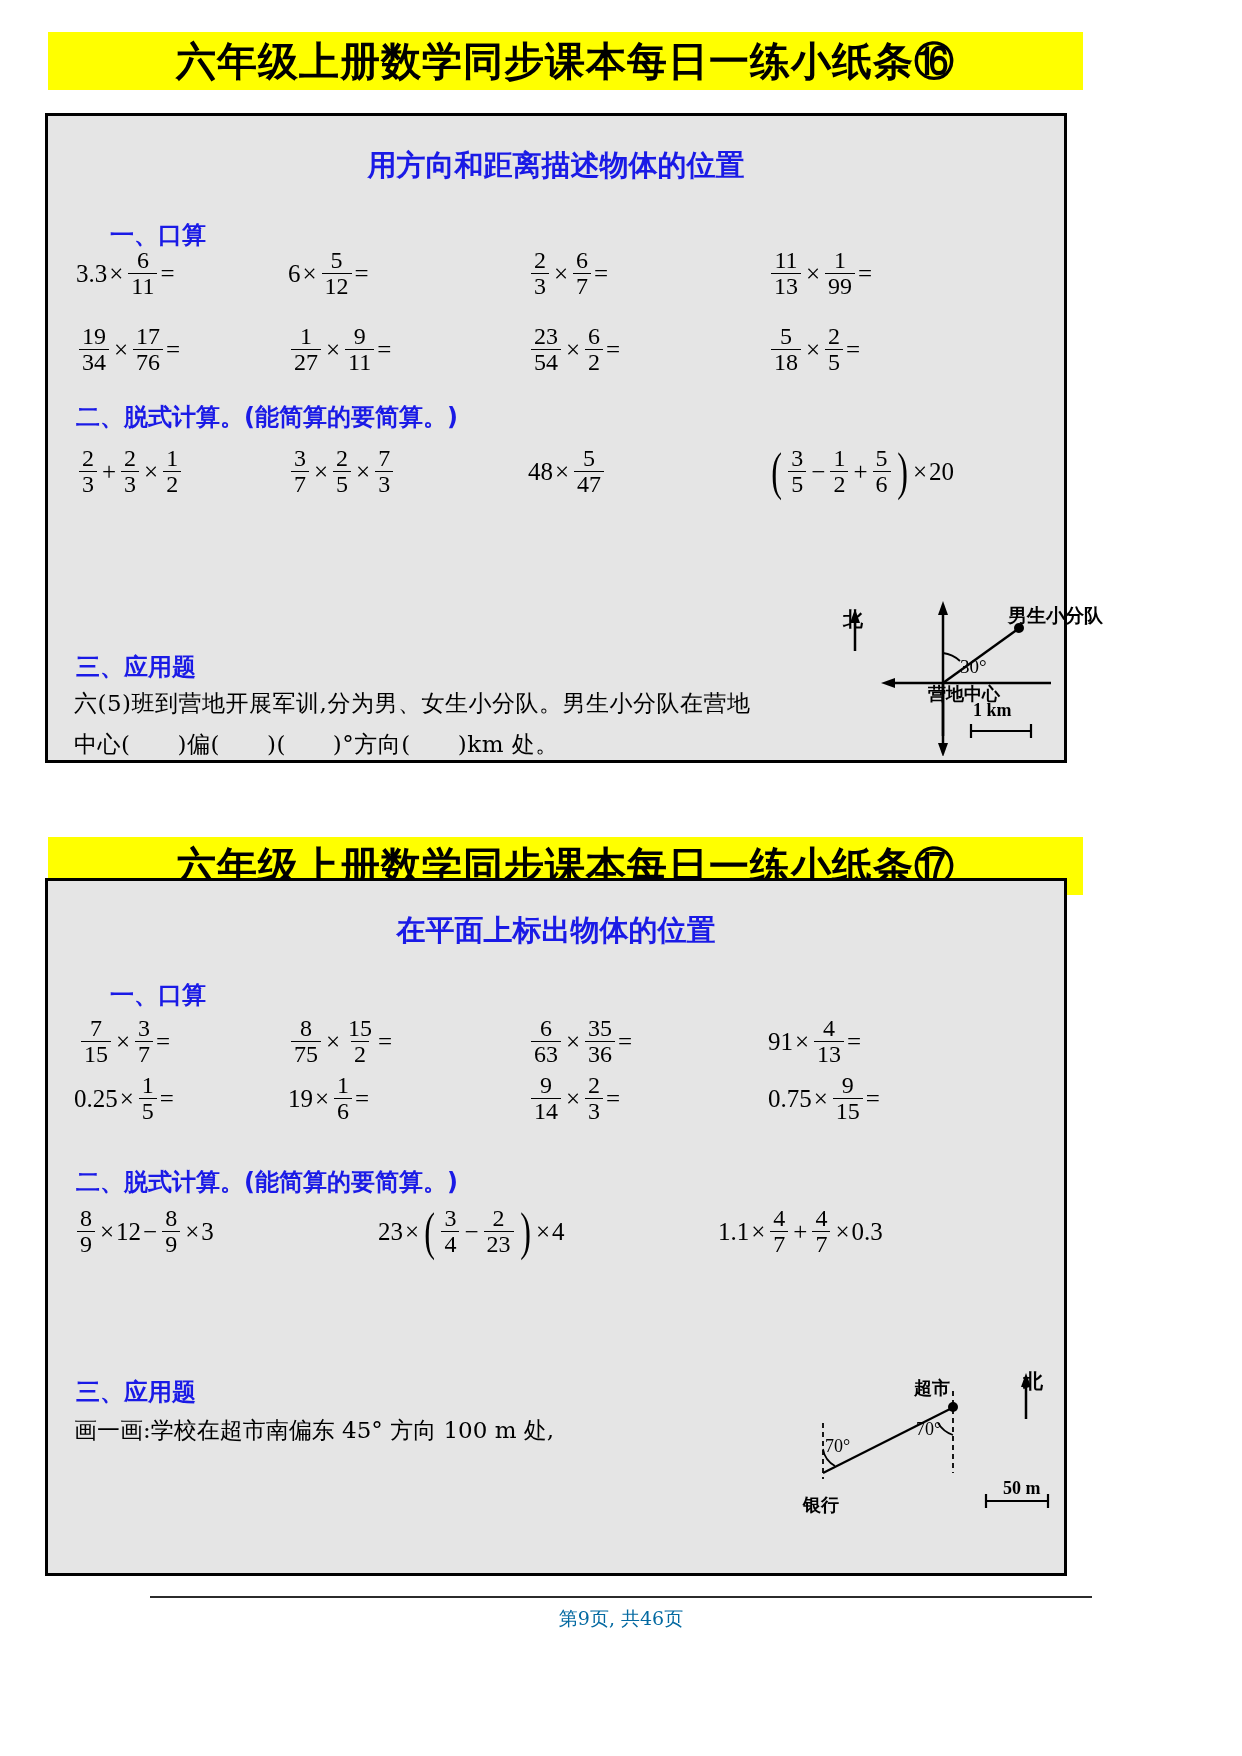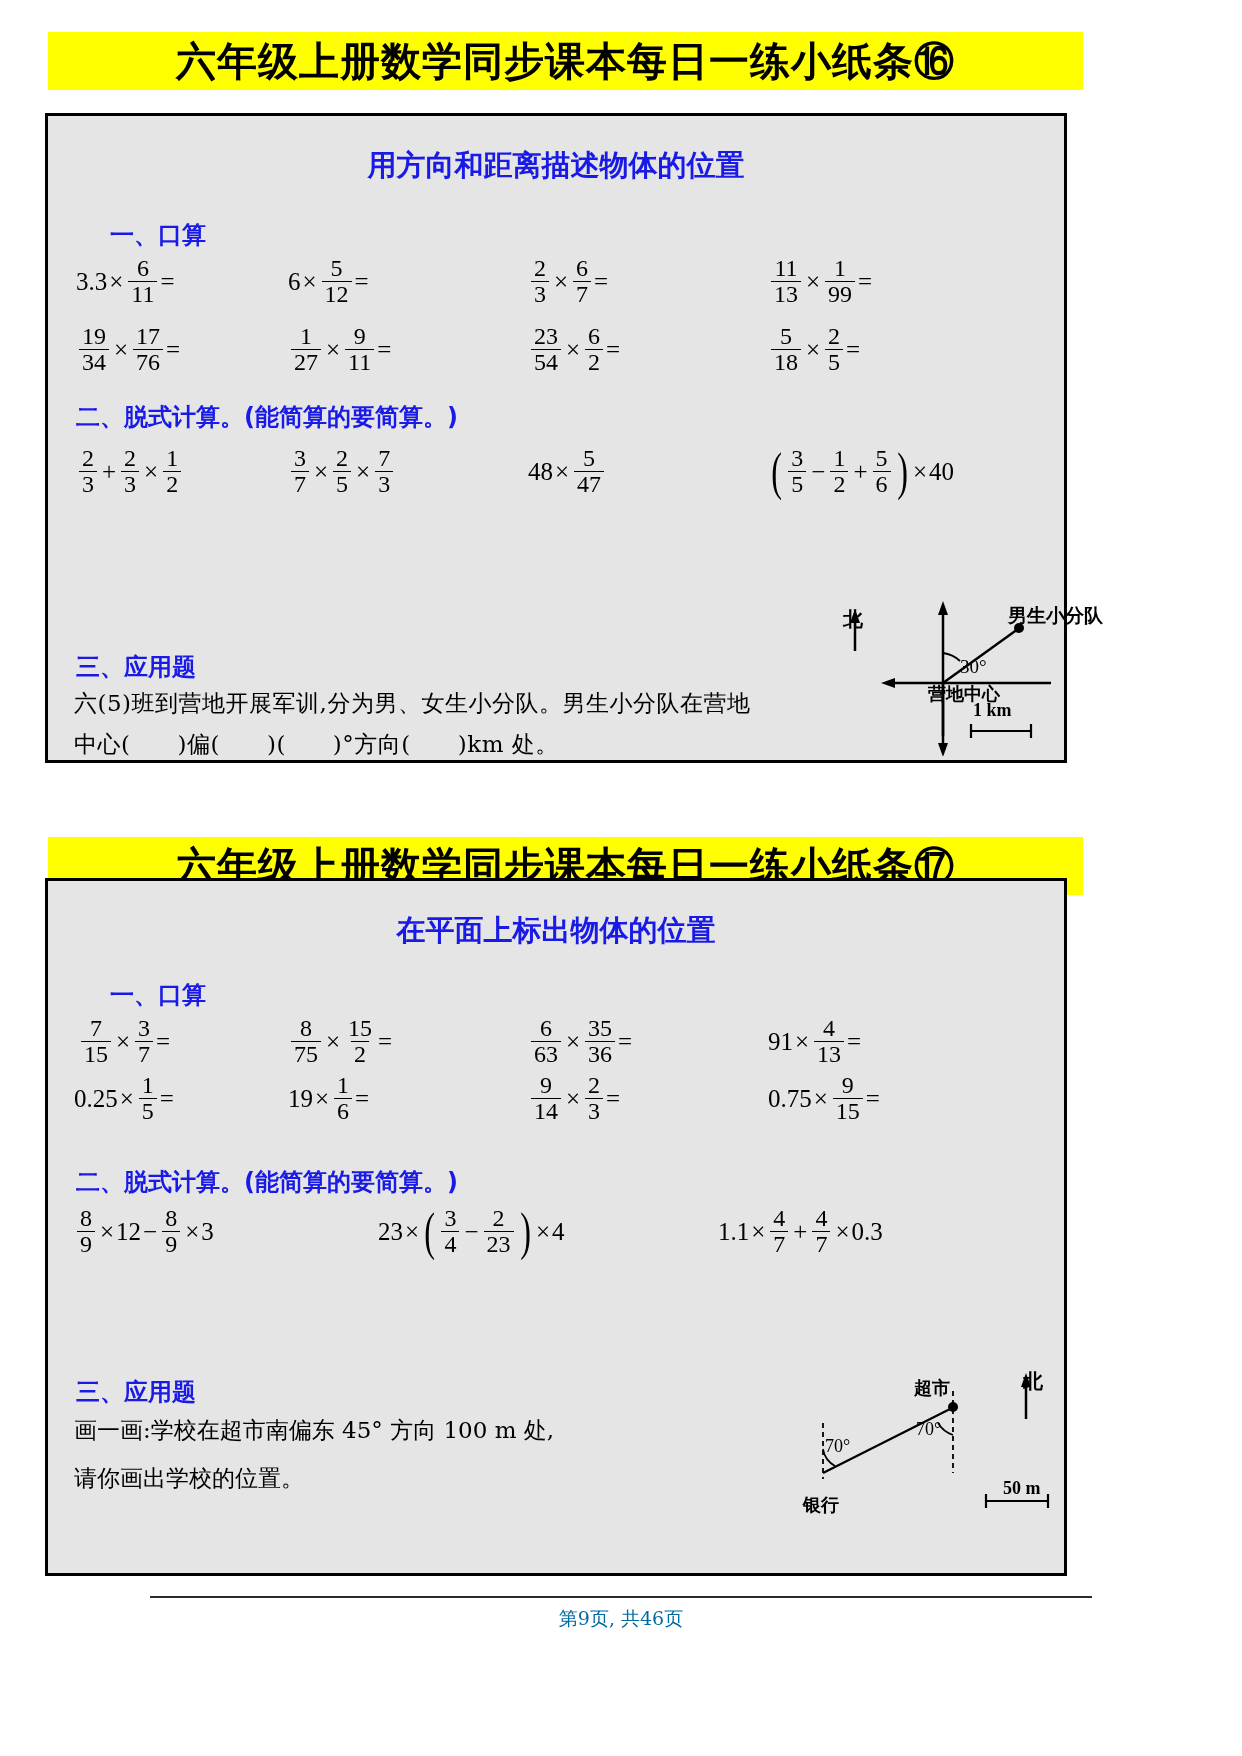--- a/index.html
+++ b/index.html
@@ -114,21 +114,21 @@
 <div class="page">
 
   <div class="banner" id="banner-1">六年级上册数学同步课本每日一练小纸条⑯</div>
 
   <div class="card" id="card-1">
 
     <div class="sheet-title">用方向和距离描述物体的位置</div>
 
     <div class="section-head" style="position:absolute; left:62px; top:103px;">一、口算</div>
 
-    <div class="math-row" style="top:140px; left:0;">
+    <div class="math-row" style="top:132px; left:0;">
       <div class="math-cell" style="width:240px; padding-left:28px;">
         <span>3.3</span>
         <span class="op">×</span>
         <span class="frac">
           <span class="num">6</span>
           <span class="den">11</span>
         </span>
         <span>=</span>
       </div>
       <div class="math-cell" style="width:240px;">
@@ -275,21 +275,21 @@
           <span class="num">1</span>
           <span class="den">2</span>
         </span>
         <span class="op">+</span>
         <span class="frac">
           <span class="num">5</span>
           <span class="den">6</span>
         </span>
         <span class="paren-big">)</span>
         <span class="op">×</span>
-        <span>40</span>
+        <span>20</span>
       </div>
     </div>
 
     <div class="section-head" style="position:absolute; left:28px; top:535px;">三、应用题</div>
 
     <div class="wp-text" style="position:absolute; left:26px; top:572px; width:720px;">六(5)班到营地开展军训,分为男、女生小分队。男生小分队在营地</div>
     <div class="wp-text" style="position:absolute; left:26px; top:613px; width:720px;">中心(　　)偏(　　)(　　)°方向(　　)km 处。</div>
 
     <svg class="diagram" style="left:745px; top:475px;" width="275" height="165" viewBox="0 0 275 165">
 
@@ -468,21 +468,20 @@
           <span class="den">7</span>
         </span>
         <span class="op">×</span>
         <span>0.3</span>
       </div>
     </div>
 
     <div class="section-head" style="position:absolute; left:28px; top:495px;">三、应用题</div>
 
     <div class="wp-text2" style="position:absolute; left:26px; top:534px; width:640px;">画一画:学校在超市南偏东 45° 方向 100 m 处,</div>
-    <div class="wp-text2" style="position:absolute; left:26px; top:582px; width:640px;">请你画出学校的位置。</div>
 
     <svg class="diagram" style="left:690px; top:480px;" width="320" height="180" viewBox="0 0 320 180">
 
       <line x1="85" y1="62" x2="85" y2="118" stroke="#000" stroke-width="1.8" stroke-dasharray="5,4"></line>
 
       <line x1="215" y1="30" x2="215" y2="112" stroke="#000" stroke-width="1.8" stroke-dasharray="5,4"></line>
 
       <line x1="85" y1="112" x2="214" y2="47" stroke="#000" stroke-width="2.2"></line>
       <circle cx="215" cy="46" r="5" fill="#000"></circle>
 

